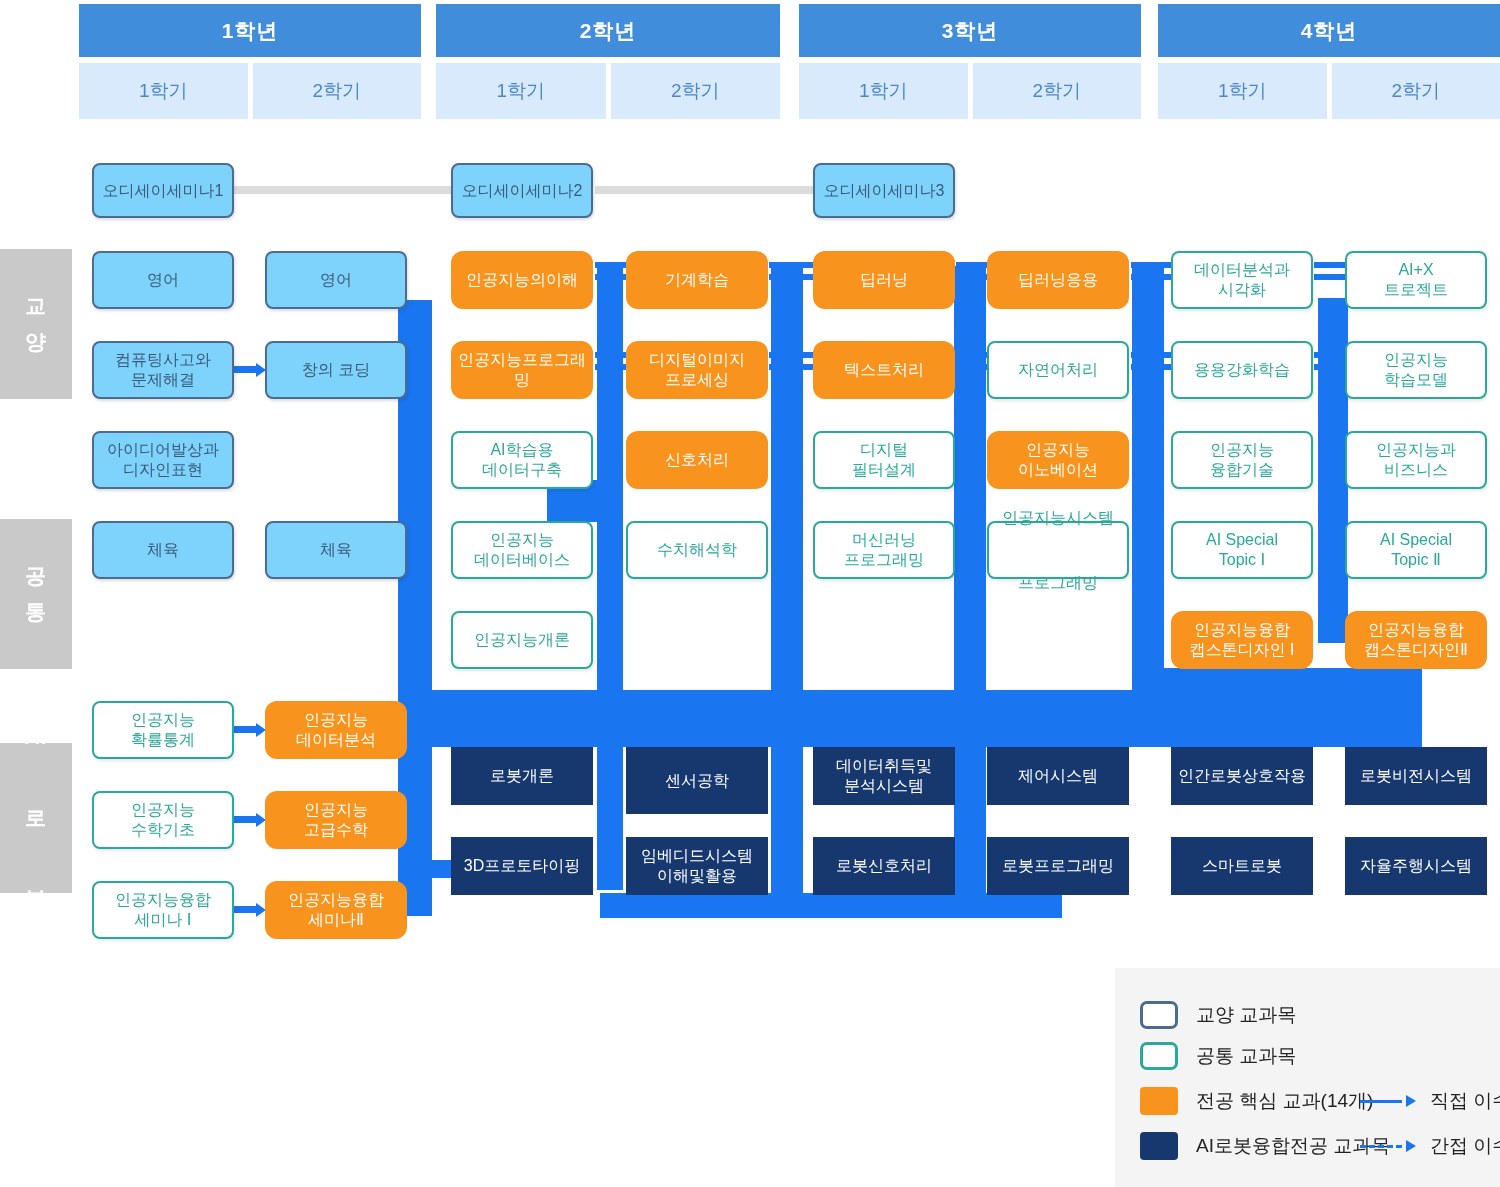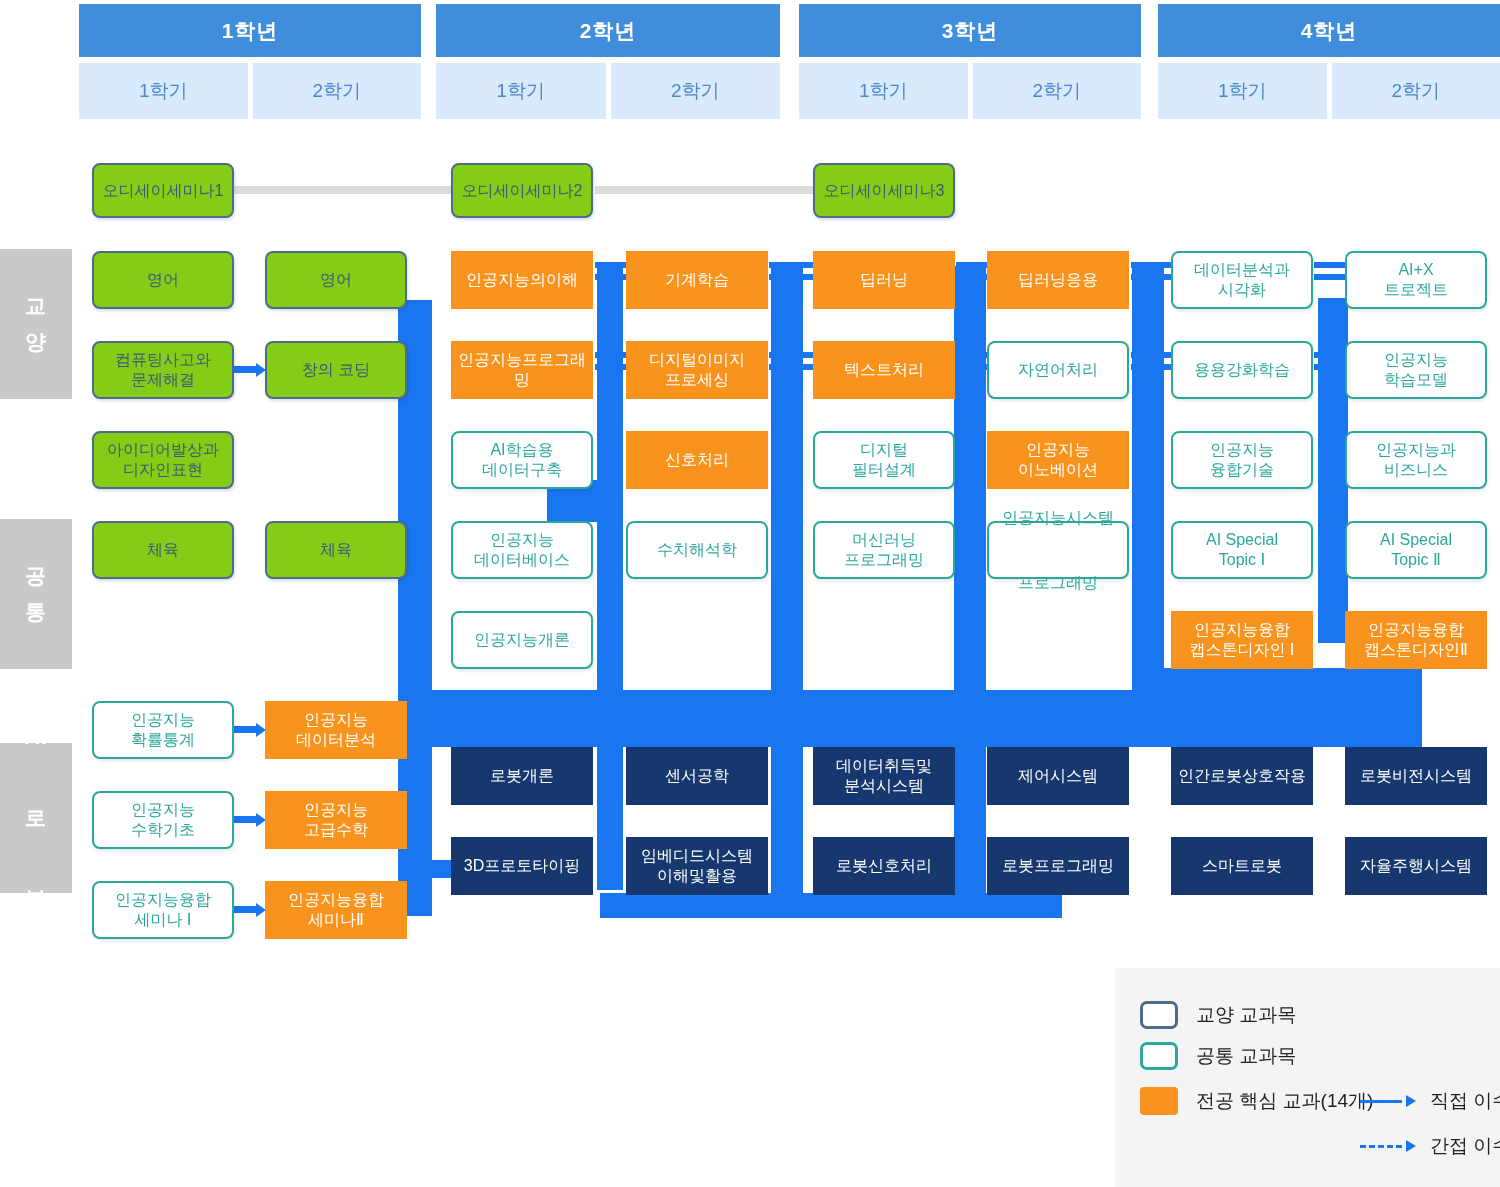--- a/index.html
+++ b/index.html
@@ -30,23 +30,23 @@
   .conn.arrow::after{
     content:"";position:absolute;right:-9px;top:50%;transform:translateY(-50%);
     border-left:10px solid #1a75f0;border-top:7px solid transparent;border-bottom:7px solid transparent;
   }
   
   .course{
     position:absolute;width:142px;height:58px;z-index:2;box-sizing:border-box;
     display:flex;flex-direction:column;align-items:center;justify-content:center;
     text-align:center;font-size:16px;line-height:1.25;border-radius:8px;
   }
-  .course.gyoyang{background:#84cc16;border:2px solid #4d6b8c;color:#3c5a7a;box-shadow:1px 2px 3px rgba(40,60,90,.18);}
+  .course.gyoyang{background:#7dd3fc;border:2px solid #4d6b8c;color:#3c5a7a;box-shadow:1px 2px 3px rgba(40,60,90,.18);}
   .course.common{background:#ffffff;border:2px solid #2aa89a;color:#2aa89a;box-shadow:1px 2px 3px rgba(40,60,90,.12);}
-  .course.core{background:#f8931d;border:none;color:#ffffff;border-radius:0;}
+  .course.core{background:#f8931d;border:none;color:#ffffff;border-radius:12px;}
   .course.robot{background:#16386e;border:none;color:#ffffff;border-radius:0;}
   
   #legend{position:absolute;left:1115px;top:968px;width:385px;height:219px;background:#f4f4f4;z-index:3;}
   .lg-row{position:absolute;left:25px;display:flex;align-items:center;height:30px;}
   .lg-swatch{width:38px;height:28px;box-sizing:border-box;margin-right:18px;flex:0 0 auto;}
   .lg-swatch.gyoyang{background:#fff;border:3px solid #4d6b8c;border-radius:7px;}
   .lg-swatch.common{background:#fff;border:3px solid #2aa89a;border-radius:7px;}
   .lg-swatch.core{background:#f8931d;border-radius:4px;}
   .lg-swatch.robot{background:#16386e;border-radius:4px;}
   .lg-label{font-size:19px;color:#222222;white-space:nowrap;}
@@ -281,21 +281,21 @@
         <div>인공지능융합</div>
         <div>세미나 Ⅰ</div>
       </div>
       <div class="course core" style="left: 265px; top: 881px; width: 142px; height: 58px;">
         <div>인공지능융합</div>
         <div>세미나Ⅱ</div>
       </div>
       <div class="course robot" style="left: 451px; top: 747px; width: 142px; height: 58px;">
         <div>로봇개론</div>
       </div>
-      <div class="course robot" style="left: 626px; top: 747px; width: 142px; height: 58px;">
+      <div class="course robot" style="left: 626px; top: 747px; width: 142px; height: 67px;">
         <div>센서공학</div>
       </div>
       <div class="course robot" style="left: 813px; top: 747px; width: 142px; height: 58px;">
         <div>데이터취득및</div>
         <div>분석시스템</div>
       </div>
       <div class="course robot" style="left: 987px; top: 747px; width: 142px; height: 58px;">
         <div>제어시스템</div>
       </div>
       <div class="course robot" style="left: 1171px; top: 747px; width: 142px; height: 58px;">
@@ -331,20 +331,24 @@
       <span class="lg-label">교양 교과목</span>
     </div>
     <div class="lg-row" style="top:73px;">
       <span class="lg-swatch common"></span>
       <span class="lg-label">공통 교과목</span>
     </div>
     <div class="lg-row" style="top:118px;justify-content:flex-end;">
       <span class="lg-swatch core"></span>
       <span class="lg-label">전공 핵심 교과(14개)</span>
     </div>
+    <div class="lg-row" style="top:163px;">
+      <span class="lg-swatch robot"></span>
+      <span class="lg-label">AI로봇융합전공 교과목</span>
+    </div>
     <div class="lg-arrow" style="left:245px;top:118px;">
       <span class="lg-line"></span>
       <span class="lg-tri"></span>
       <span class="lg-label">직접 이수</span>
     </div>
     <div class="lg-arrow" style="left:245px;top:163px;">
       <span class="lg-line dashed"></span>
       <span class="lg-tri"></span>
       <span class="lg-label">간접 이수</span>
     </div>

